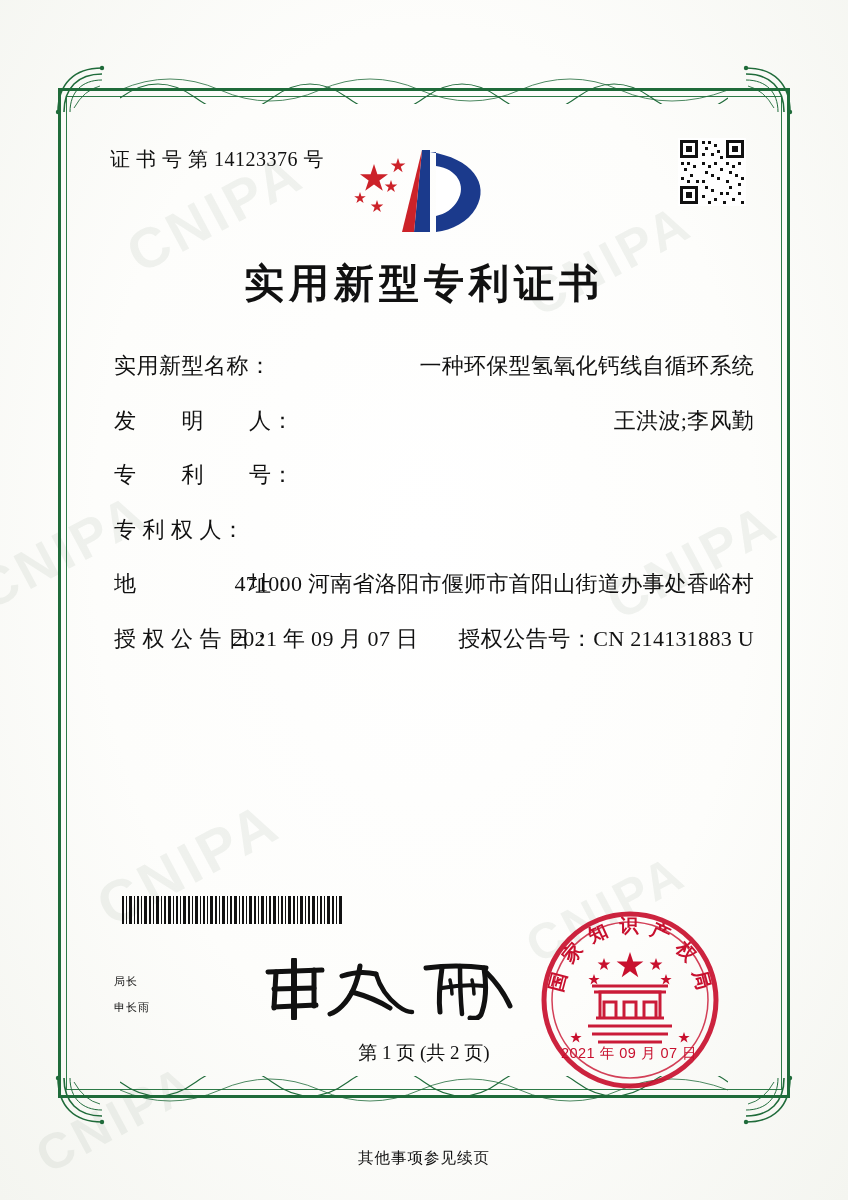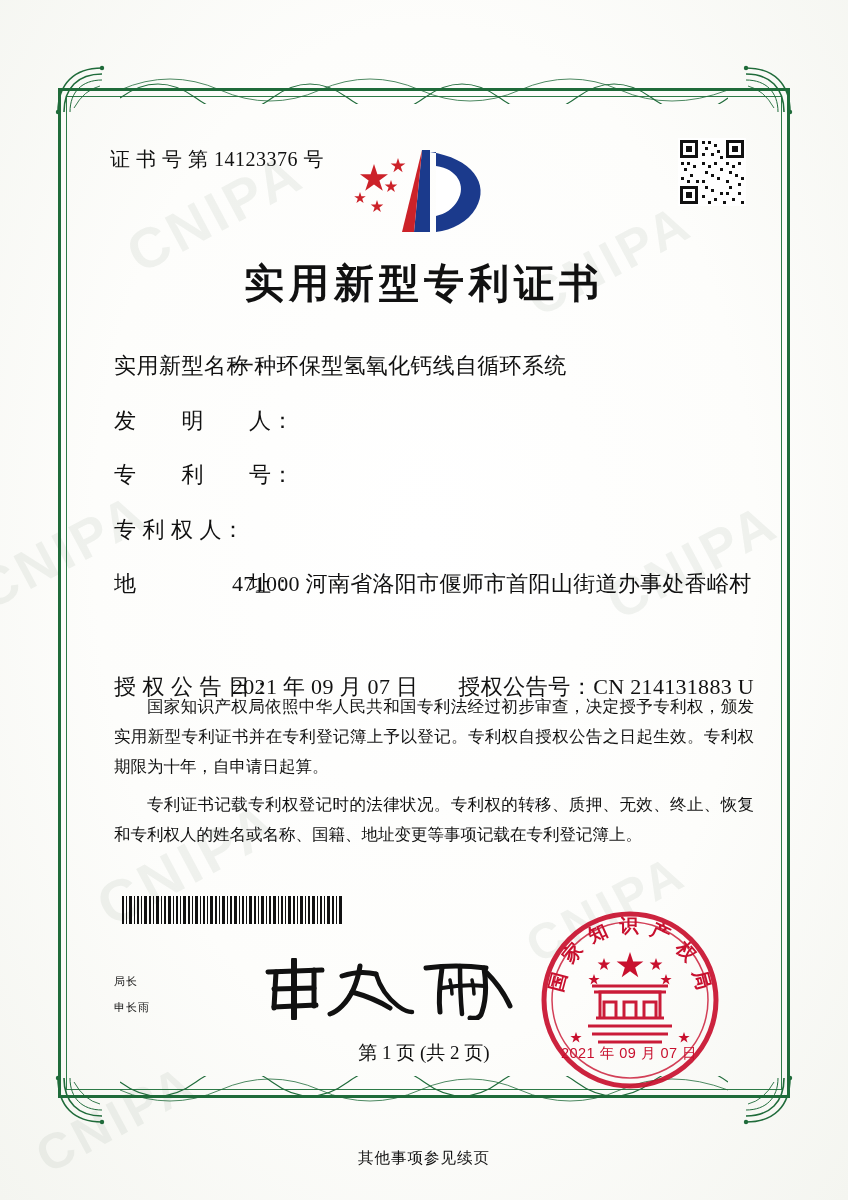--- a/index.html
+++ b/index.html
@@ -136,30 +136,29 @@
     align-items: baseline;
     margin-bottom: 24.5px;
     white-space: nowrap;
   }
   .field-label {
     width: 118px;
     flex: 0 0 118px;
     display: inline-block;
     letter-spacing: 0.5px;
   }
-  .field-value { flex: 1 1 auto; letter-spacing: 0.3px; }
+  .field-value { flex: 1 1 auto; letter-spacing: 0.3px; text-align: right; }
   .field-row.two-col .field-value { flex: 0 0 auto; }
   .field-sep {
     display: inline-block;
     width: 62px;
   }
   .field-label2 {
     display: inline-block;
     letter-spacing: 0.5px;
-    margin-top: 48px;
   }
 
   
   #paragraphs {
     position: absolute;
     left: 48px;
     top: 596px;
     width: 640px;
     font-size: 16.5px;
     color: #111;
@@ -411,44 +410,41 @@
 
     <div id="doc-title">实用新型专利证书</div>
 
     <div id="fields">
       <div class="field-row">
         <span class="field-label">实用新型名称：</span>
         <span class="field-value">一种环保型氢氧化钙线自循环系统</span>
       </div>
       <div class="field-row">
         <span class="field-label">发　　明　　人：</span>
+        <span class="field-value">王洪波;李风勤</span>
       </div>
       <div class="field-row">
         <span class="field-label">专　　利　　号：</span>
       </div>
       <div class="field-row">
         <span class="field-label">专 利 权 人：</span>
       </div>
       <div class="field-row">
         <span class="field-label">地　　　　　址：</span>
         <span class="field-value">471000 河南省洛阳市偃师市首阳山街道办事处香峪村</span>
       </div>
       <div class="field-row two-col">
         <span class="field-label">授 权 公 告 日：</span>
         <span class="field-value">2021 年 09 月 07 日</span>
         <span class="field-sep"></span>
         <span class="field-label2">授权公告号：</span>
         <span class="field-value">CN 214131883 U</span>
       </div>
     </div>
 
-    <div id="paragraphs">
-      <p>国家知识产权局依照中华人民共和国专利法经过初步审查，决定授予专利权，颁发实用新型专利证书并在专利登记簿上予以登记。专利权自授权公告之日起生效。专利权期限为十年，自申请日起算。</p>
-      <p>专利证书记载专利权登记时的法律状况。专利权的转移、质押、无效、终止、恢复和专利权人的姓名或名称、国籍、地址变更等事项记载在专利登记簿上。</p>
-    </div>
 
     <div id="barcode">
       <svg width="222" height="28" viewBox="0 0 222 28">
         <rect width="222" height="28" fill="#ffffff" opacity="0"></rect>
         <g fill="#111111">
           <rect x="0" y="0" width="2" height="28"></rect>
             <rect x="4" y="0" width="1" height="28"></rect>
           <rect x="7" y="0" width="3" height="28"></rect>
             <rect x="12" y="0" width="1" height="28"></rect>
           <rect x="15" y="0" width="2" height="28"></rect>

